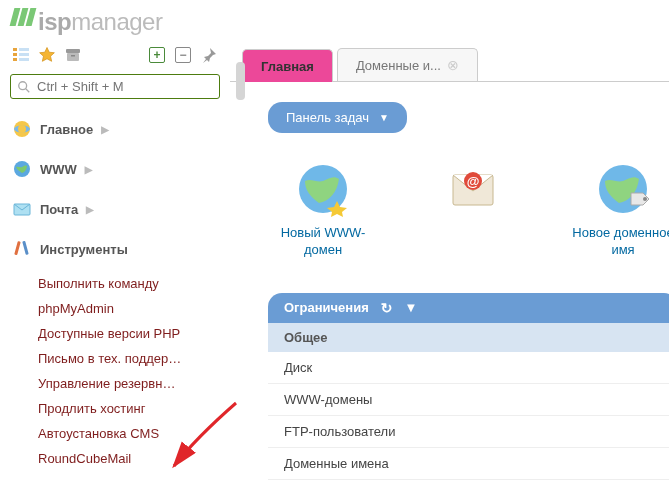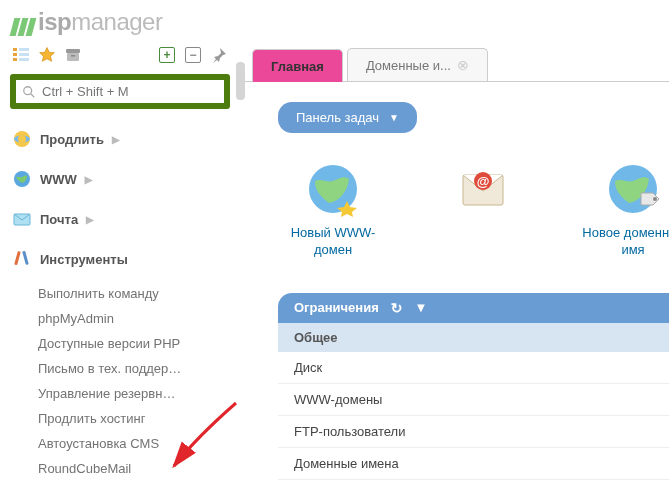--- a/index.html
+++ b/index.html
@@ -1,47 +1,47 @@
 <!DOCTYPE html>
 <html><head>
 <meta charset="utf-8">
 <style>
 * { box-sizing: border-box; margin: 0; padding: 0; }
 body { font-family: Arial, sans-serif; font-size: 13px; color: #333; width: 669px; height: 502px; overflow: hidden; position: relative; background: #fff; }
 
 
-.logo { padding: 8px 12px 6px; display: flex; align-items: flex-end; gap: 4px; }
+.logo { padding: 8px 12px 6px; display: flex; align-items: flex-start; gap: 4px; }
 .logo-mark { display: flex; gap: 2px; }
 .logo-mark span { width: 6px; height: 18px; background: #7bc876; transform: skewX(-15deg); }
 .logo-text { font-size: 24px; font-weight: 300; color: #bbb; letter-spacing: -0.5px; }
 .logo-text b { font-weight: 700; color: #aaa; }
 
 .layout { display: flex; }
 .sidebar { width: 245px; padding: 0 10px; }
 .main { flex: 1; }
 
 
 .toolbar { display: flex; align-items: center; justify-content: space-between; padding: 4px 2px; }
 .tb-left, .tb-right { display: flex; gap: 8px; align-items: center; }
 .tb-icon { width: 18px; height: 18px; cursor: pointer; display: flex; align-items: center; justify-content: center; }
 .tb-square { width: 16px; height: 16px; border: 1.5px solid #888; border-radius: 2px; display: flex; align-items: center; justify-content: center; font-size: 12px; font-weight: bold; line-height: 1; }
 .tb-square.plus { border-color: #4a8a3a; color: #4a8a3a; }
 .tb-square.minus { border-color: #888; color: #888; }
 
 
-.search-box { margin: 6px 0 10px; border: 6px solid #4d7c0f; border-radius: 3px; padding: 4px 6px; display: flex; align-items: center; gap: 6px; }
+.search-box { margin: 6px 0 10px; border: 1px solid #4d7c0f; border-radius: 3px; padding: 4px 6px; display: flex; align-items: center; gap: 6px; }
 .search-box input { border: none; outline: none; flex: 1; font-size: 13px; color: #666; }
 
 
 .nav-item { display: flex; align-items: center; gap: 8px; padding: 10px 2px; font-weight: bold; color: #555; cursor: pointer; }
 .nav-item .chev { color: #bbb; font-size: 10px; }
 .nav-icon { width: 20px; height: 20px; display: flex; align-items: center; justify-content: center; }
 
 .sub-nav { padding: 2px 0 6px 28px; }
-.sub-link { display: block; color: #737373; padding: 5px 0; cursor: pointer; font-size: 13px; }
+.sub-link { display: block; color: #7f1d1d; padding: 5px 0; cursor: pointer; font-size: 13px; }
 
 
 .tabs { display: flex; border-bottom: 1px solid #ccc; padding-left: 12px; margin-top: 6px; }
 .tab { padding: 8px 18px; border: 1px solid #ccc; border-bottom: none; border-radius: 5px 5px 0 0; margin-right: 4px; background: #f7f7f7; color: #777; cursor: pointer; display: flex; align-items: center; gap: 6px; font-size: 13px; }
 .tab.active { background: #ec4899; font-weight: bold; color: #333; position: relative; top: 1px; }
 .tab .close { color: #ccc; font-size: 14px; }
 
 .content { padding: 20px 20px 0 38px; }
 
 .panel-btn { display: inline-flex; align-items: center; gap: 10px; background: #6a9cd4; color: #fff; padding: 8px 18px; border-radius: 14px; font-size: 13px; font-weight: normal; cursor: pointer; }
@@ -123,21 +123,21 @@
     </div>
 
     <div class="nav-item">
       <span class="nav-icon">
         <svg width="20" height="20" viewBox="0 0 20 20">
             <circle cx="10" cy="10" r="8" fill="#f5c74a"></circle>
             <ellipse cx="10" cy="10" rx="8" ry="3.5" fill="#7ab8e8"></ellipse>
             <circle cx="10" cy="10" r="4" fill="#f5c74a"></circle>
           </svg>
       </span>
-      <span>Продлить</span>
+      <span>Главное</span>
       <span class="chev">▶</span>
     </div>
 
     <div class="nav-item">
       <span class="nav-icon">
         <svg width="20" height="20" viewBox="0 0 20 20">
             <circle cx="10" cy="10" r="8" fill="#5ba8e0"></circle>
             <path fill="#7cc96e" d="M4 8c2-1 4 1 6 0s3-2 5-1c0 3-2 6-5 7-2-2-5-3-6-6z"></path>
           </svg>
       </span>

